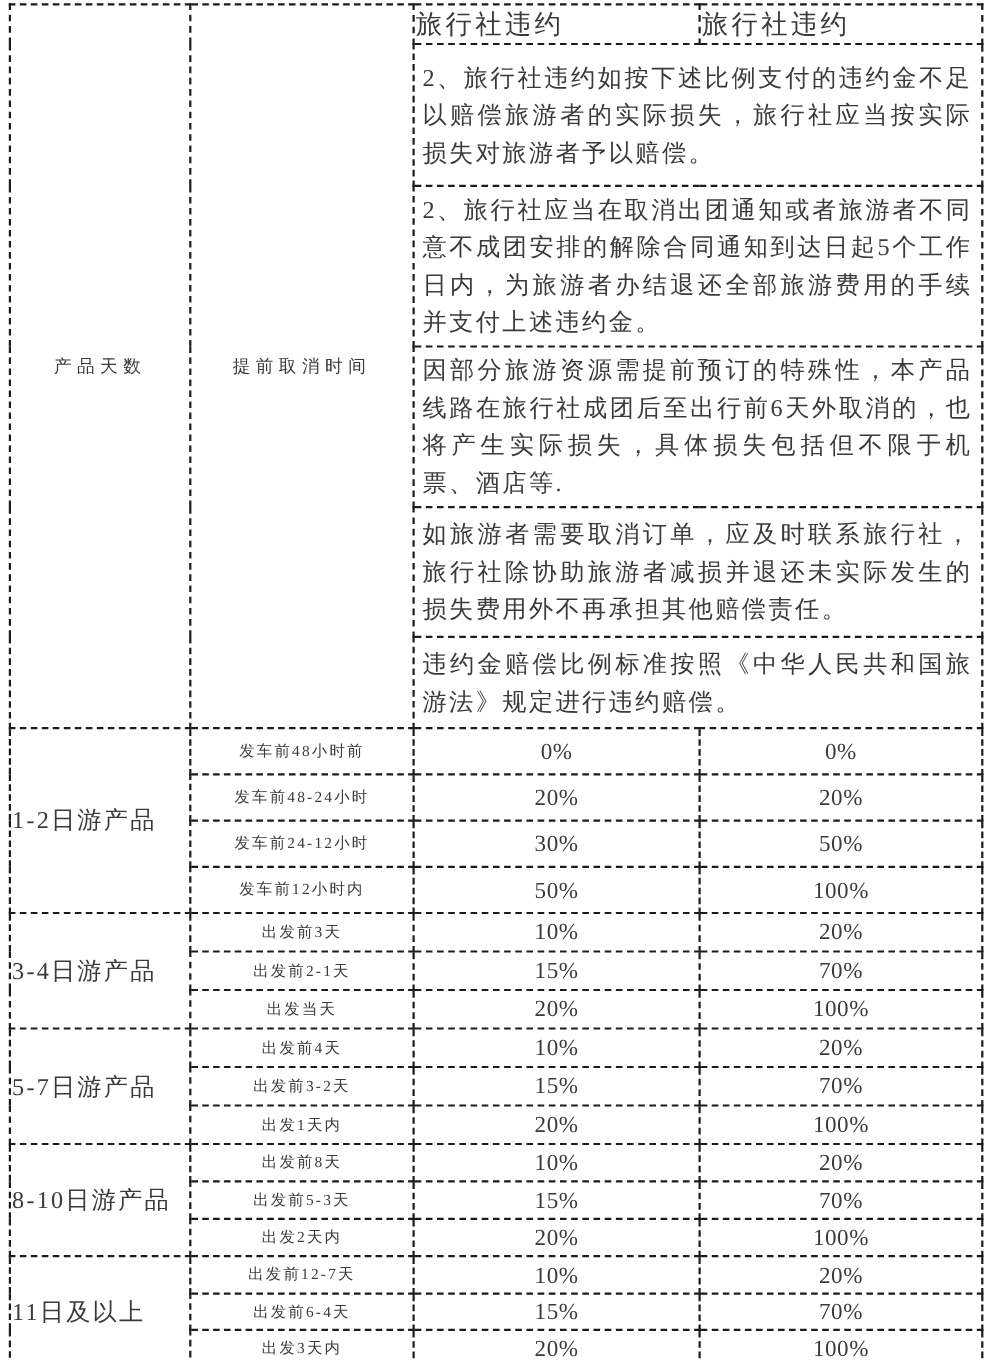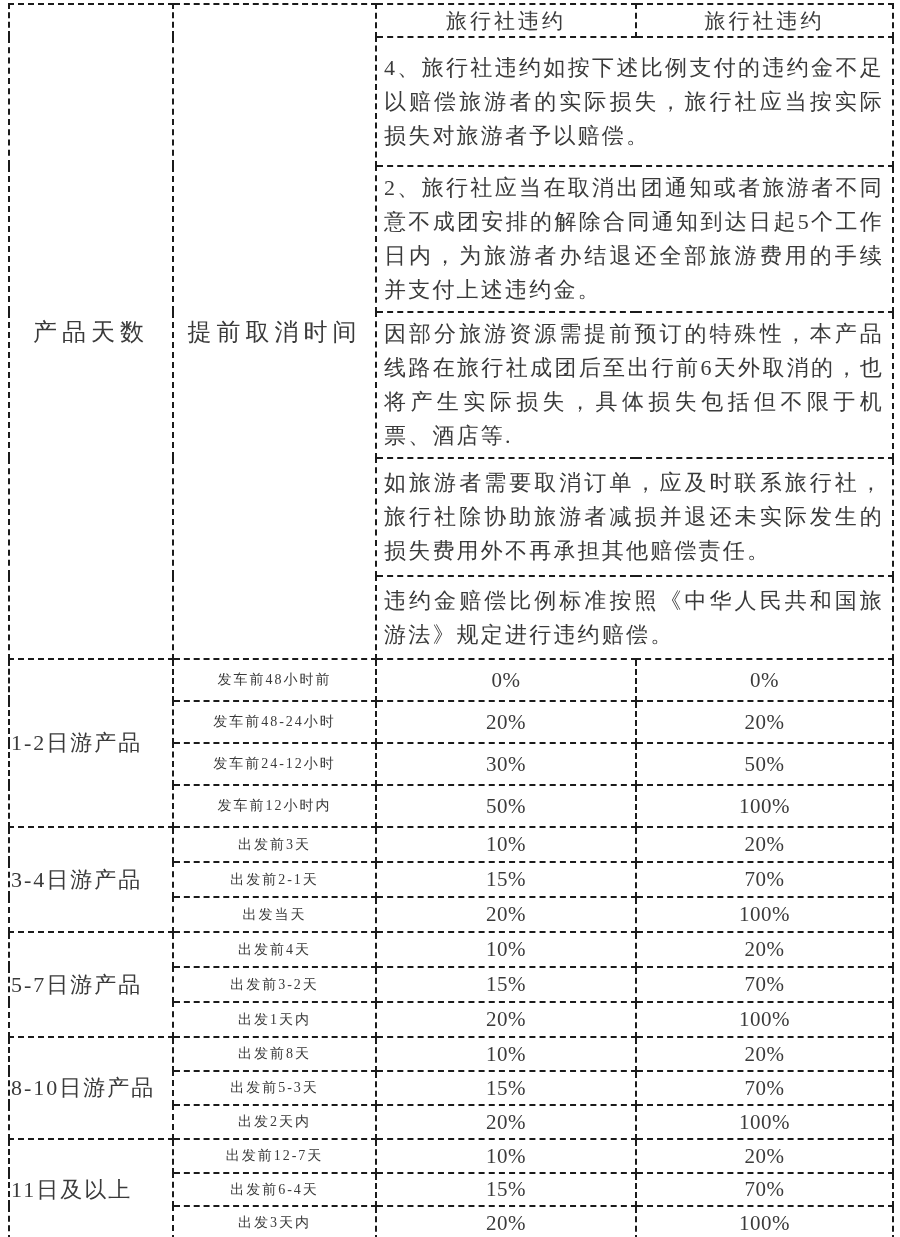--- a/index.html
+++ b/index.html
@@ -34,26 +34,25 @@
   col.c4 { width: 257px; }
 
   .cell {
     font-size: 22px;
     color: #3a3a3a;
     vertical-align: middle;
   }
   .big-head {
     text-align: center;
     letter-spacing: 5px;
+    font-size: 16px;
+  }
+  .col-head {
+    letter-spacing: 3px;
     font-size: 24px;
-  }
-  .col-head {
-    text-align: center;
-    letter-spacing: 3px;
-    font-size: 21px;
   }
   .note {
     text-align: justify;
     padding: 4px 8px 4px 7px;
     line-height: 34px;
     letter-spacing: 2.2px;
     font-size: 22px;
   }
   .sec-label {
     text-align: left;
@@ -88,21 +87,21 @@
     </colgroup>
     <tbody>
 
       <tr class="rh">
         <td class="cell big-head" rowspan="6">产品天数</td>
         <td class="cell big-head" rowspan="6">提前取消时间</td>
         <td class="cell col-head">旅行社违约</td>
         <td class="cell col-head">旅行社违约</td>
       </tr>
       <tr style="height:129px">
-        <td class="cell note" colspan="2">4、旅行社违约如按下述比例支付的违约金不足以赔偿旅游者的实际损失，旅行社应当按实际损失对旅游者予以赔偿。</td>
+        <td class="cell note" colspan="2">2、旅行社违约如按下述比例支付的违约金不足以赔偿旅游者的实际损失，旅行社应当按实际损失对旅游者予以赔偿。</td>
       </tr>
       <tr style="height:141px">
         <td class="cell note" colspan="2">2、旅行社应当在取消出团通知或者旅游者不同意不成团安排的解除合同通知到达日起5个工作日内，为旅游者办结退还全部旅游费用的手续并支付上述违约金。</td>
       </tr>
       <tr style="height:144px">
         <td class="cell note" colspan="2">因部分旅游资源需提前预订的特殊性，本产品线路在旅行社成团后至出行前6天外取消的，也将产生实际损失，具体损失包括但不限于机票、酒店等.</td>
       </tr>
       <tr style="height:118px">
         <td class="cell note" colspan="2">如旅游者需要取消订单，应及时联系旅行社，旅行社除协助旅游者减损并退还未实际发生的损失费用外不再承担其他赔偿责任。</td>
       </tr>

